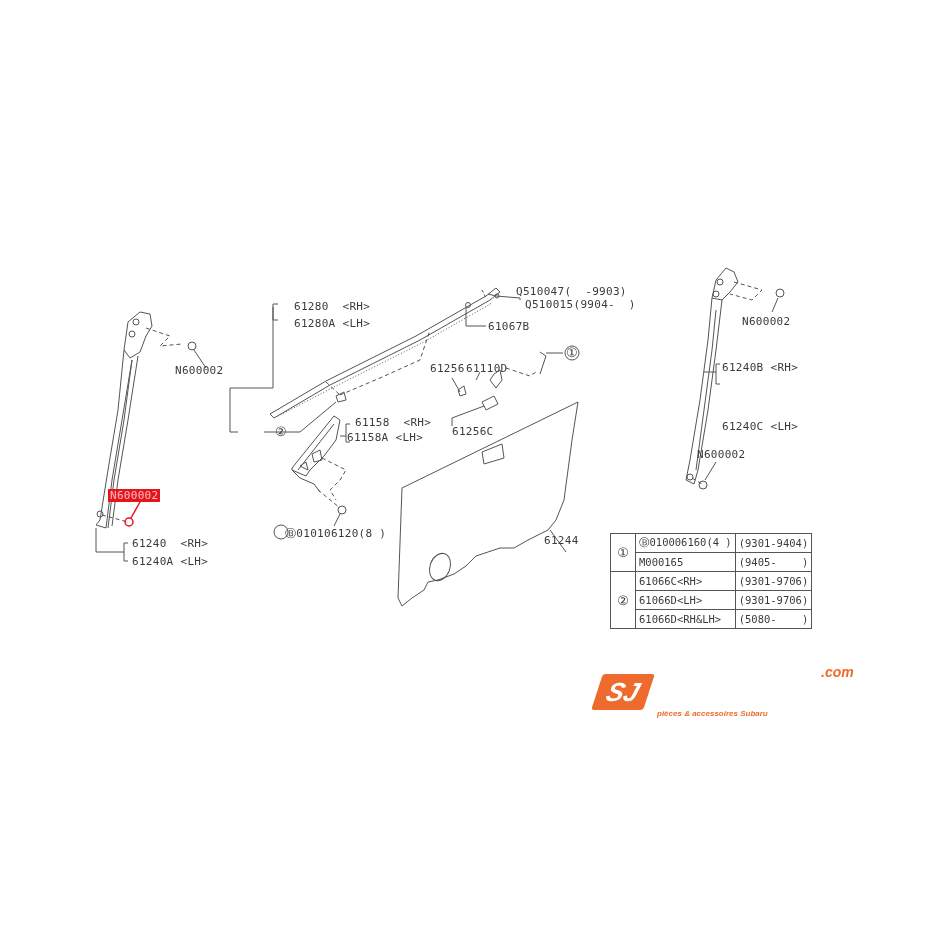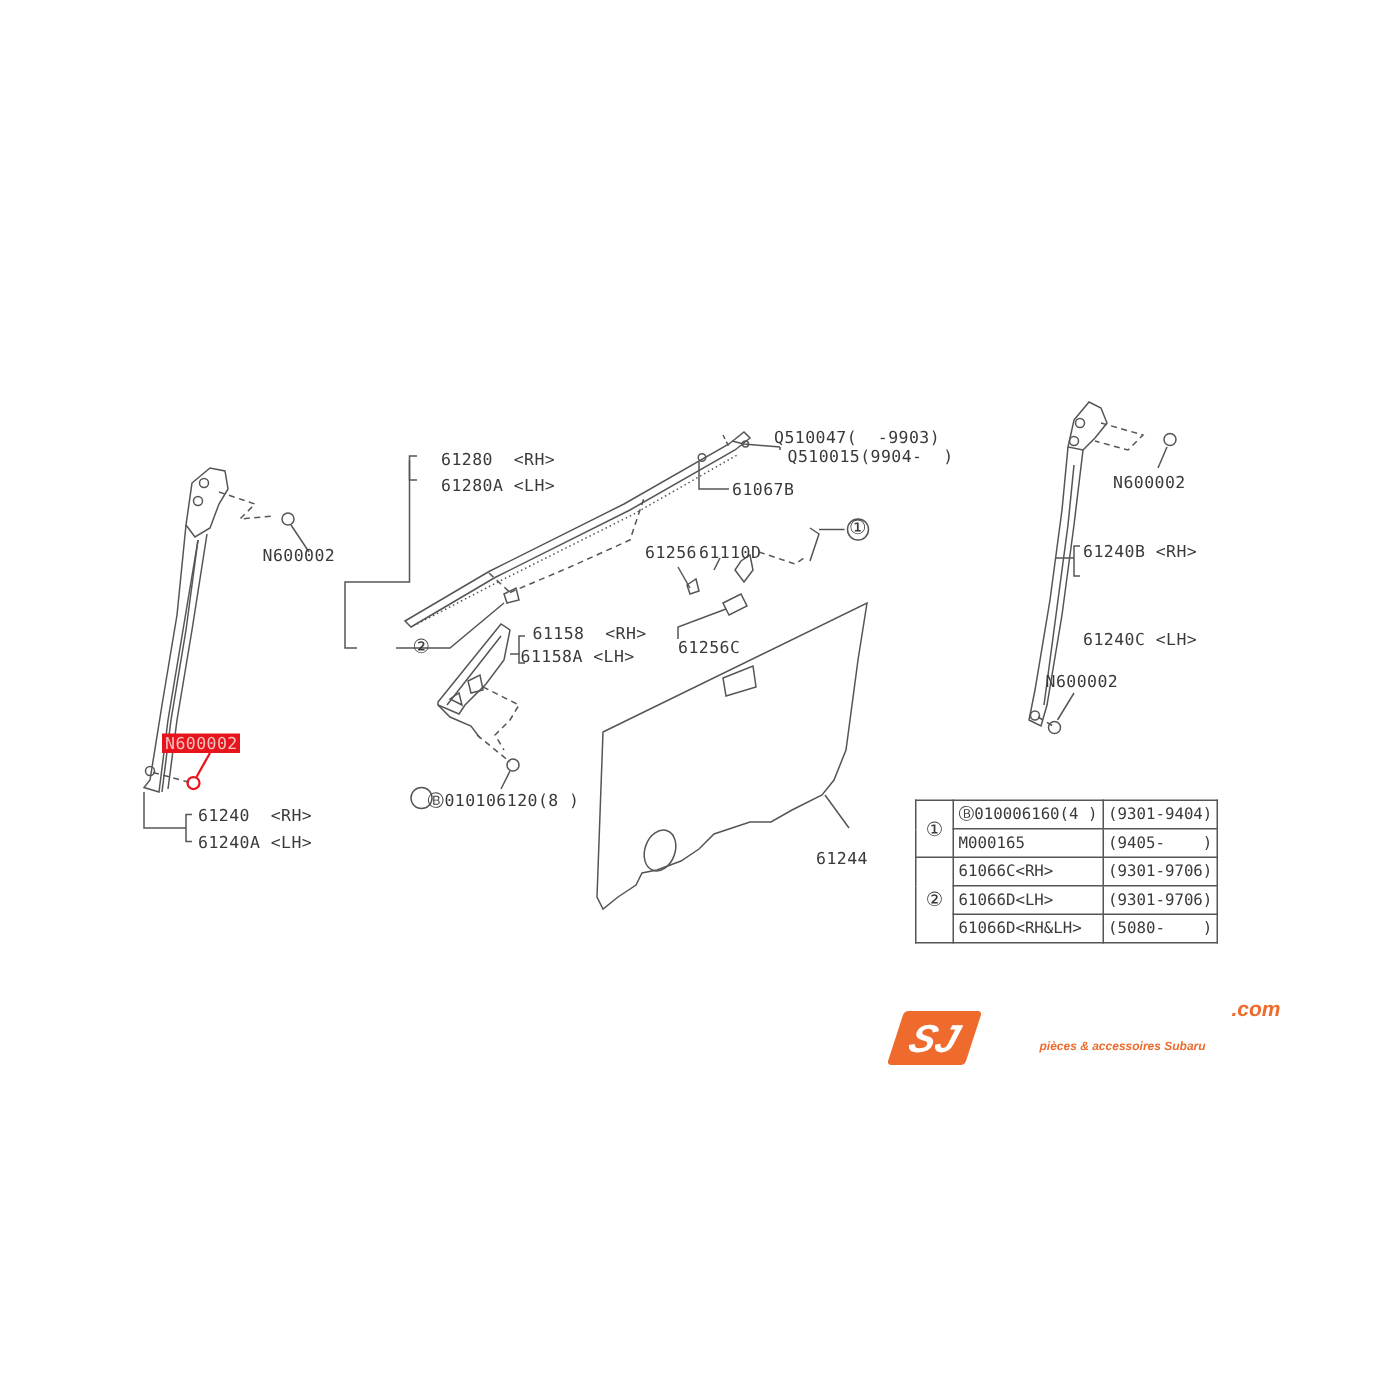--- a/index.html
+++ b/index.html
@@ -12,21 +12,21 @@
                 font-size:10.5px; color:#3a3a3a; }
   table.parts td { border:1px solid #555; padding:1px 3px; height:16px; white-space:pre; }
   table.parts td.ref { width:18px; text-align:center; font-size:13px; }
   .logo { position:absolute; left:595px; top:668px; width:260px; height:50px; }
   .logo .mark { position:absolute; left:2px; top:6px; width:52px; height:36px;
                 background:#ef6b2d; transform:skewX(-18deg); border-radius:3px;
                 color:#fff; font:bold italic 26px "Liberation Sans", sans-serif; text-align:center; line-height:36px; }
   .logo .name { position:absolute; left:62px; top:2px; font:bold italic 36px "Liberation Sans", sans-serif;
                 color:#8a8a8a; letter-spacing:-1px; -webkit-text-stroke:1px #555; }
   .logo .com { position:absolute; left:226px; top:-4px; font:bold italic 14px "Liberation Sans", sans-serif; color:#ef6b2d; }
-  .logo .tag { position:absolute; left:62px; top:25px; font:bold italic 8px "Liberation Sans", sans-serif; color:#ef6b2d;margin-left:36px; }
+  .logo .tag { position:absolute; left:62px; top:41px; font:bold italic 8px "Liberation Sans", sans-serif; color:#ef6b2d; }
 </style>
 </head>
 <body>
 
 <svg id="diagram" viewBox="0 0 931 931" xmlns="http://www.w3.org/2000/svg" fill="none" stroke="#555" stroke-width="1">
 
   <g>
     <path d="M128 322 L140 312 L150 314 L152 326 L146 336 L140 352 L130 358 L124 350 Z"></path>
     <path d="M124 350 L118 410 L108 470 L100 520 L96 525 L106 528 L112 480 L122 420 L132 360"></path>
     <path d="M132 360 L124 420 L114 480 L108 528"></path>
@@ -132,21 +132,21 @@
 <div class="lbl" style="left:466px;top:350px;margin-top:12px;">61110D</div>
 <div class="lbl" style="left:430px;top:362px;">61256</div>
 <div class="lbl" style="left:452px;top:425px;">61256C</div>
 <div class="lbl" style="left:566px;top:346px;font-size:13px;">①</div>
 <div class="lbl" style="left:275px;top:425px;font-size:13px;">②</div>
 
 <div class="lbl" style="left:355px;top:416px;">61158  &lt;RH&gt;</div>
 <div class="lbl" style="left:347px;top:431px;">61158A &lt;LH&gt;</div>
 <div class="lbl" style="left:274px;top:527px;margin-left:11px;">Ⓑ010106120(8 )</div>
 
-<div class="lbl" style="left:544px;top:566px;">61244</div>
+<div class="lbl" style="left:544px;top:534px;">61244</div>
 
 <div class="lbl" style="left:742px;top:315px;">N600002</div>
 <div class="lbl" style="left:722px;top:361px;">61240B &lt;RH&gt;</div>
 <div class="lbl" style="left:722px;top:377px;margin-top:43px;">61240C &lt;LH&gt;</div>
 <div class="lbl" style="left:697px;top:448px;">N600002</div>
 
 <table class="parts">
   <tbody>
       <tr>
     <td class="ref" rowspan="2">①</td>

